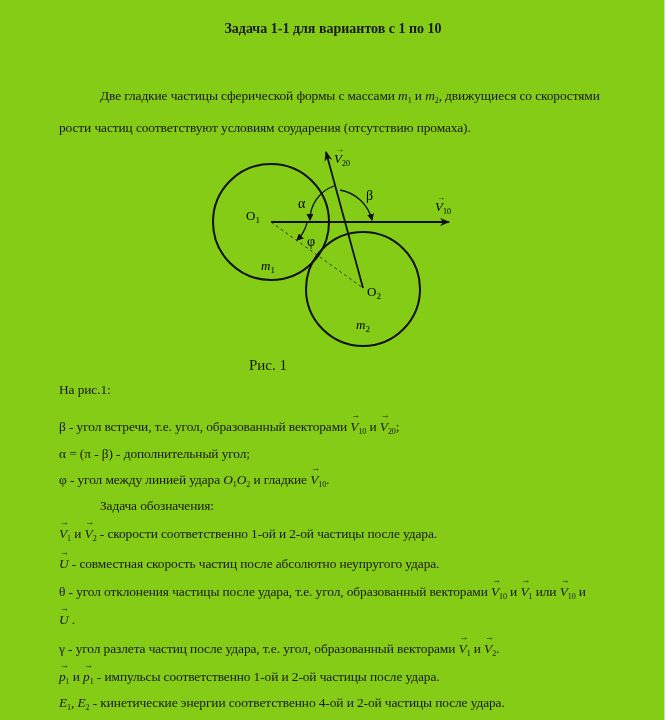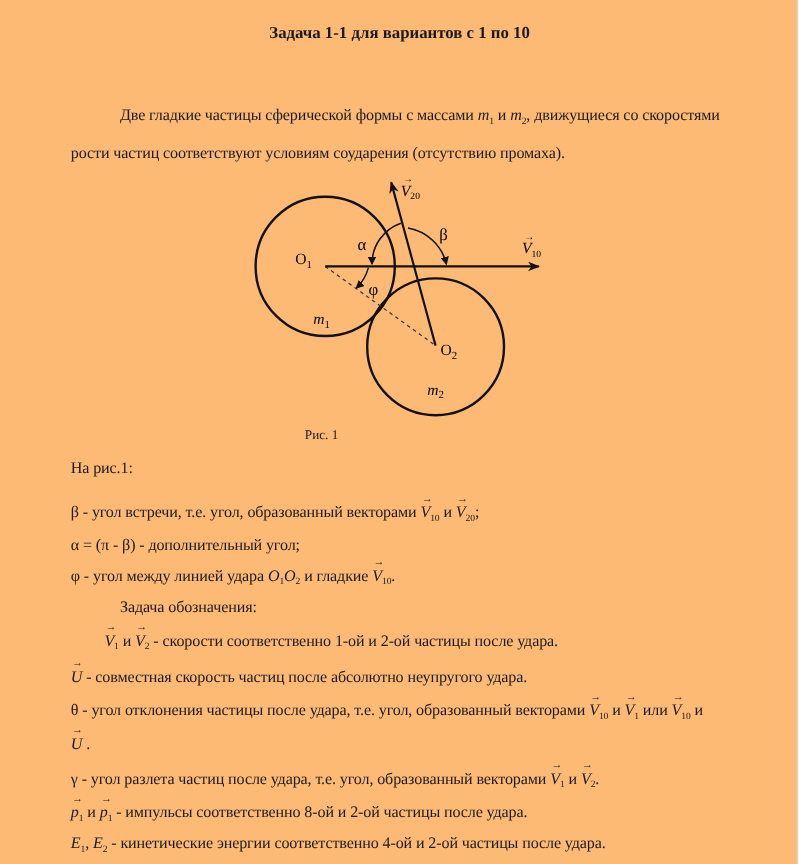--- a/index.html
+++ b/index.html
@@ -5,21 +5,21 @@
   html, body { margin: 0; padding: 0; }
   body {
     width: 666px; height: 720px; overflow: hidden;
     background: #f4f4f4;
     font-family: "Liberation Serif", serif;
     color: #1a1a1a;
   }
   .page {
     position: absolute; left: 0; top: 0;
     width: 664px; height: 720px;
-    background: #fdba74;
+    background: #84cc16;
     border-right: 1px solid #d6d6d6;
   }
   .title {
     position: absolute; left: 0; width: 666px; top: 21px;
     text-align: center; font-weight: bold; font-size: 14px;
   }
   .line {
     position: absolute; left: 59px; font-size: 13.4px; white-space: nowrap;
     letter-spacing: -0.1px;
   }
@@ -28,21 +28,21 @@
   }
   .vec::before {
     content: "\2192"; position: absolute; left: 1px; top: -9px;
     font-size: 9px; font-style: normal;
   }
   .vec sub, .it sub, sub { font-size: 8px; vertical-align: -3px; font-style: normal; }
   .it { font-style: italic; }
   svg text { font-family: "Liberation Serif", serif; }
   .caption {
     position: absolute; left: 0; width: 536px; top: 357px;
-    text-align: center; font-size: 11px;
+    text-align: center; font-size: 15px;
   }
 </style>
 </head>
 <body>
 
 <div class="page">
 
   <div class="title">Задача 1-1 для вариантов с 1 по 10</div>
 
   <div class="line" style="left:100px; top:68px;margin-top:20px;">
@@ -99,41 +99,41 @@
   </div>
 
   <div class="line" style="top:446px;">α = (π - β) - дополнительный угол;</div>
 
   <div class="line" style="top:472px;">
     <span>φ - угол между линией удара </span><span class="it"><span>O</span><sub>1</sub></span><span class="it"><span>O</span><sub>2</sub></span><span> и гладкие </span><span class="vec"><span>V</span><sub>10</sub></span><span>.</span>
   </div>
 
   <div class="line" style="left:100px; top:498px;">Задача обозначения:</div>
 
-  <div class="line" style="top:526px;margin-left:28px;">
+  <div class="line" style="top:526px;">
     <span class="vec"><span>V</span><sub>1</sub></span><span> и </span><span class="vec"><span>V</span><sub>2</sub></span><span> - скорости соответственно 1-ой и 2-ой частицы после удара.</span>
   </div>
 
   <div class="line" style="top:556px;">
     <span class="vec"><span>U</span></span><span> - совместная скорость частиц после абсолютно неупругого удара.</span>
   </div>
 
   <div class="line" style="top:584px;">
     <span>θ - угол отклонения частицы после удара, т.е. угол, образованный векторами </span><span class="vec"><span>V</span><sub>10</sub></span><span> и </span><span class="vec"><span>V</span><sub>1</sub></span><span> или </span><span class="vec"><span>V</span><sub>10</sub></span><span> и</span>
   </div>
 
   <div class="line" style="top:612px;">
     <span class="vec"><span>U</span></span><span> .</span>
   </div>
 
   <div class="line" style="top:641px;">
     <span>γ - угол разлета частиц после удара, т.е. угол, образованный векторами </span><span class="vec"><span>V</span><sub>1</sub></span><span> и </span><span class="vec"><span>V</span><sub>2</sub></span><span>.</span>
   </div>
 
   <div class="line" style="top:669px;">
-    <span class="vec"><span>p</span><sub>1</sub></span><span> и </span><span class="vec"><span>p</span><sub>1</sub></span><span> - импульсы соответственно 8-ой и 2-ой частицы после удара.</span>
+    <span class="vec"><span>p</span><sub>1</sub></span><span> и </span><span class="vec"><span>p</span><sub>1</sub></span><span> - импульсы соответственно 1-ой и 2-ой частицы после удара.</span>
   </div>
 
   <div class="line" style="top:695px;">
     <span class="it"><span>E</span><sub>1</sub></span><span>, </span><span class="it"><span>E</span><sub>2</sub></span><span> - кинетические энергии соответственно 4-ой и 2-ой частицы после удара.</span>
   </div>
 
 </div>
 
 </body></html>

